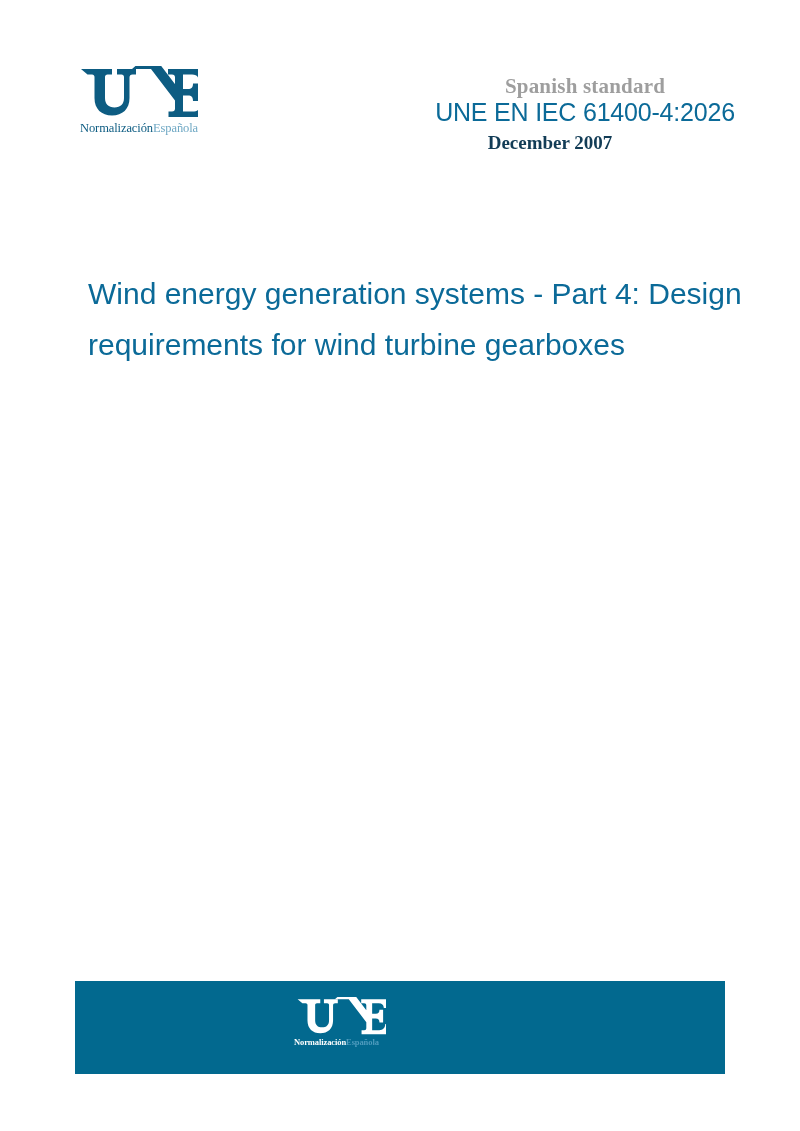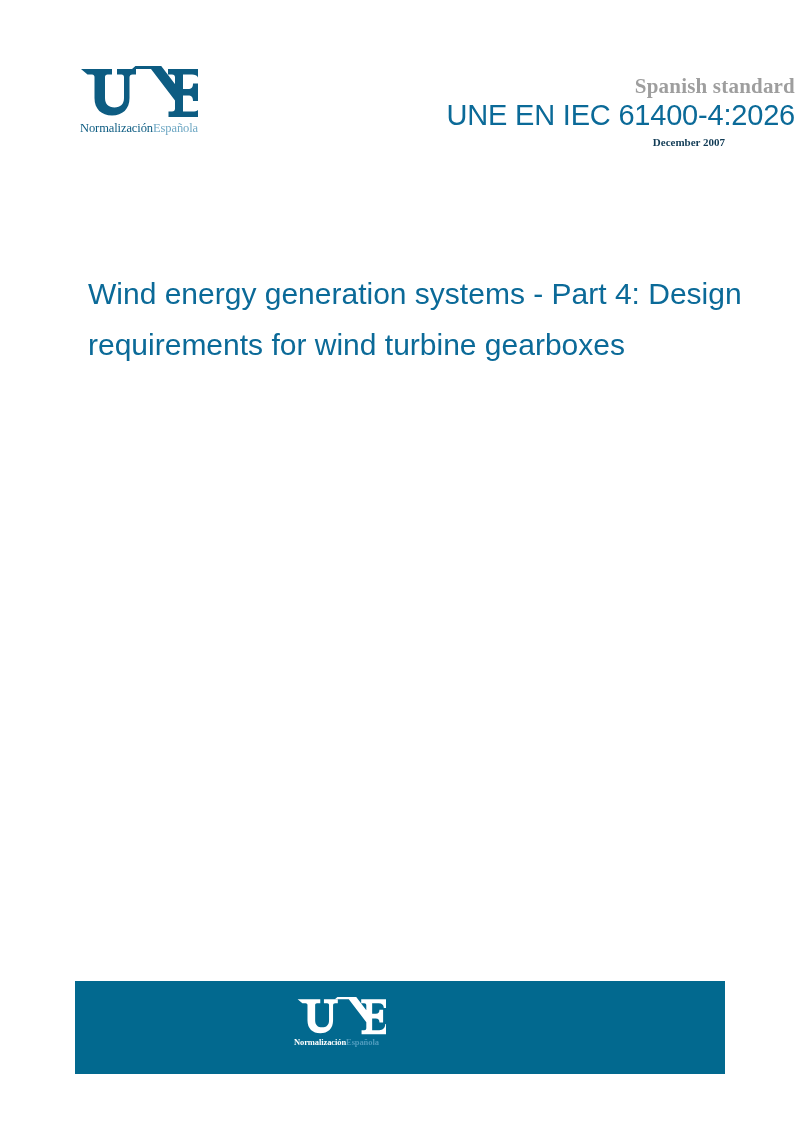--- a/index.html
+++ b/index.html
@@ -35,43 +35,43 @@
     letter-spacing: -0.1px;
     white-space: nowrap;
   }
   .une-tagline .t-norm { color: #0d5c82; }
   .une-tagline .t-esp  { color: #6fa8c4; }
 
   .header-text {
     position: absolute;
     right: 5px;
     top: 74px;
-    text-align: right;
+    text-align: center;
     width: 420px;
   }
   .std-kind {
     font-family: "Liberation Serif", serif;
     font-weight: bold;
     font-size: 21px;
     color: #9e9e9e;
     line-height: 1.15;
     letter-spacing: 0.2px;
   }
   .std-ref {
     font-family: "Liberation Sans", sans-serif;
-    font-size: 29px;
+    font-size: 25px;
     color: #0b6a98;
     line-height: 1.18;
     letter-spacing: -0.2px;
     white-space: nowrap;
   }
   .std-date {
     font-family: "Liberation Serif", serif;
     font-weight: bold;
-    font-size: 11px;
+    font-size: 19px;
     color: #123c56;
     line-height: 1.3;
     margin-top: 3px;
     padding-right: 70px;
   }
 
   
   .doc-title {
     position: absolute;
     left: 88px;

